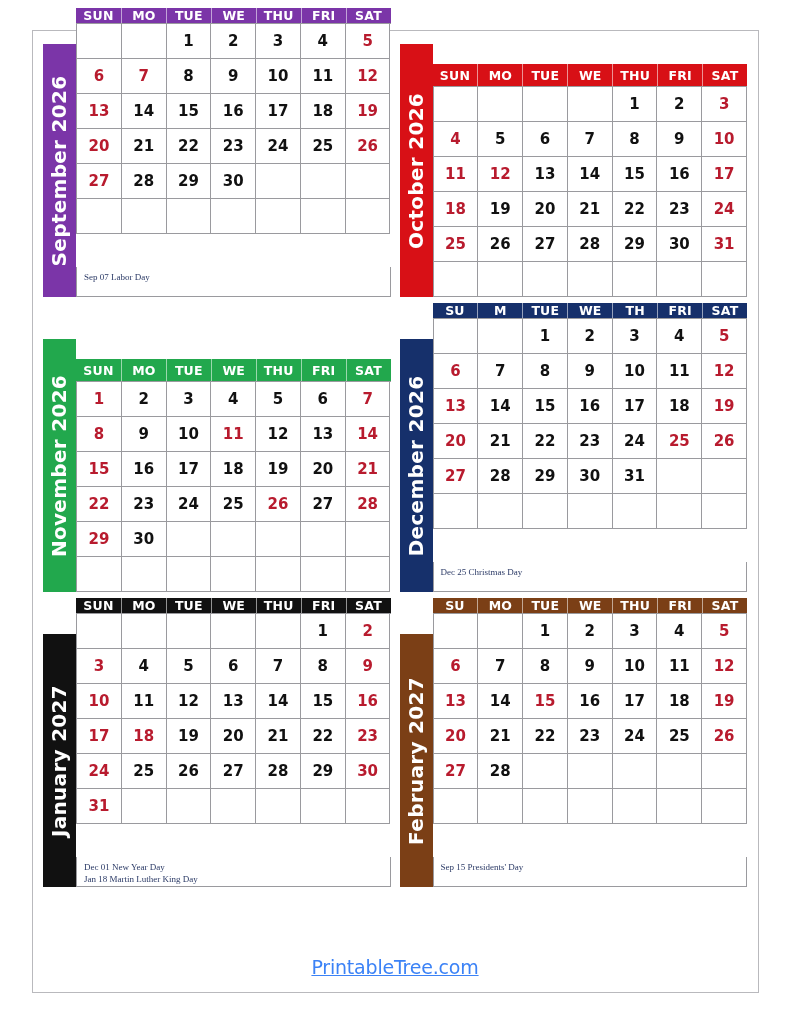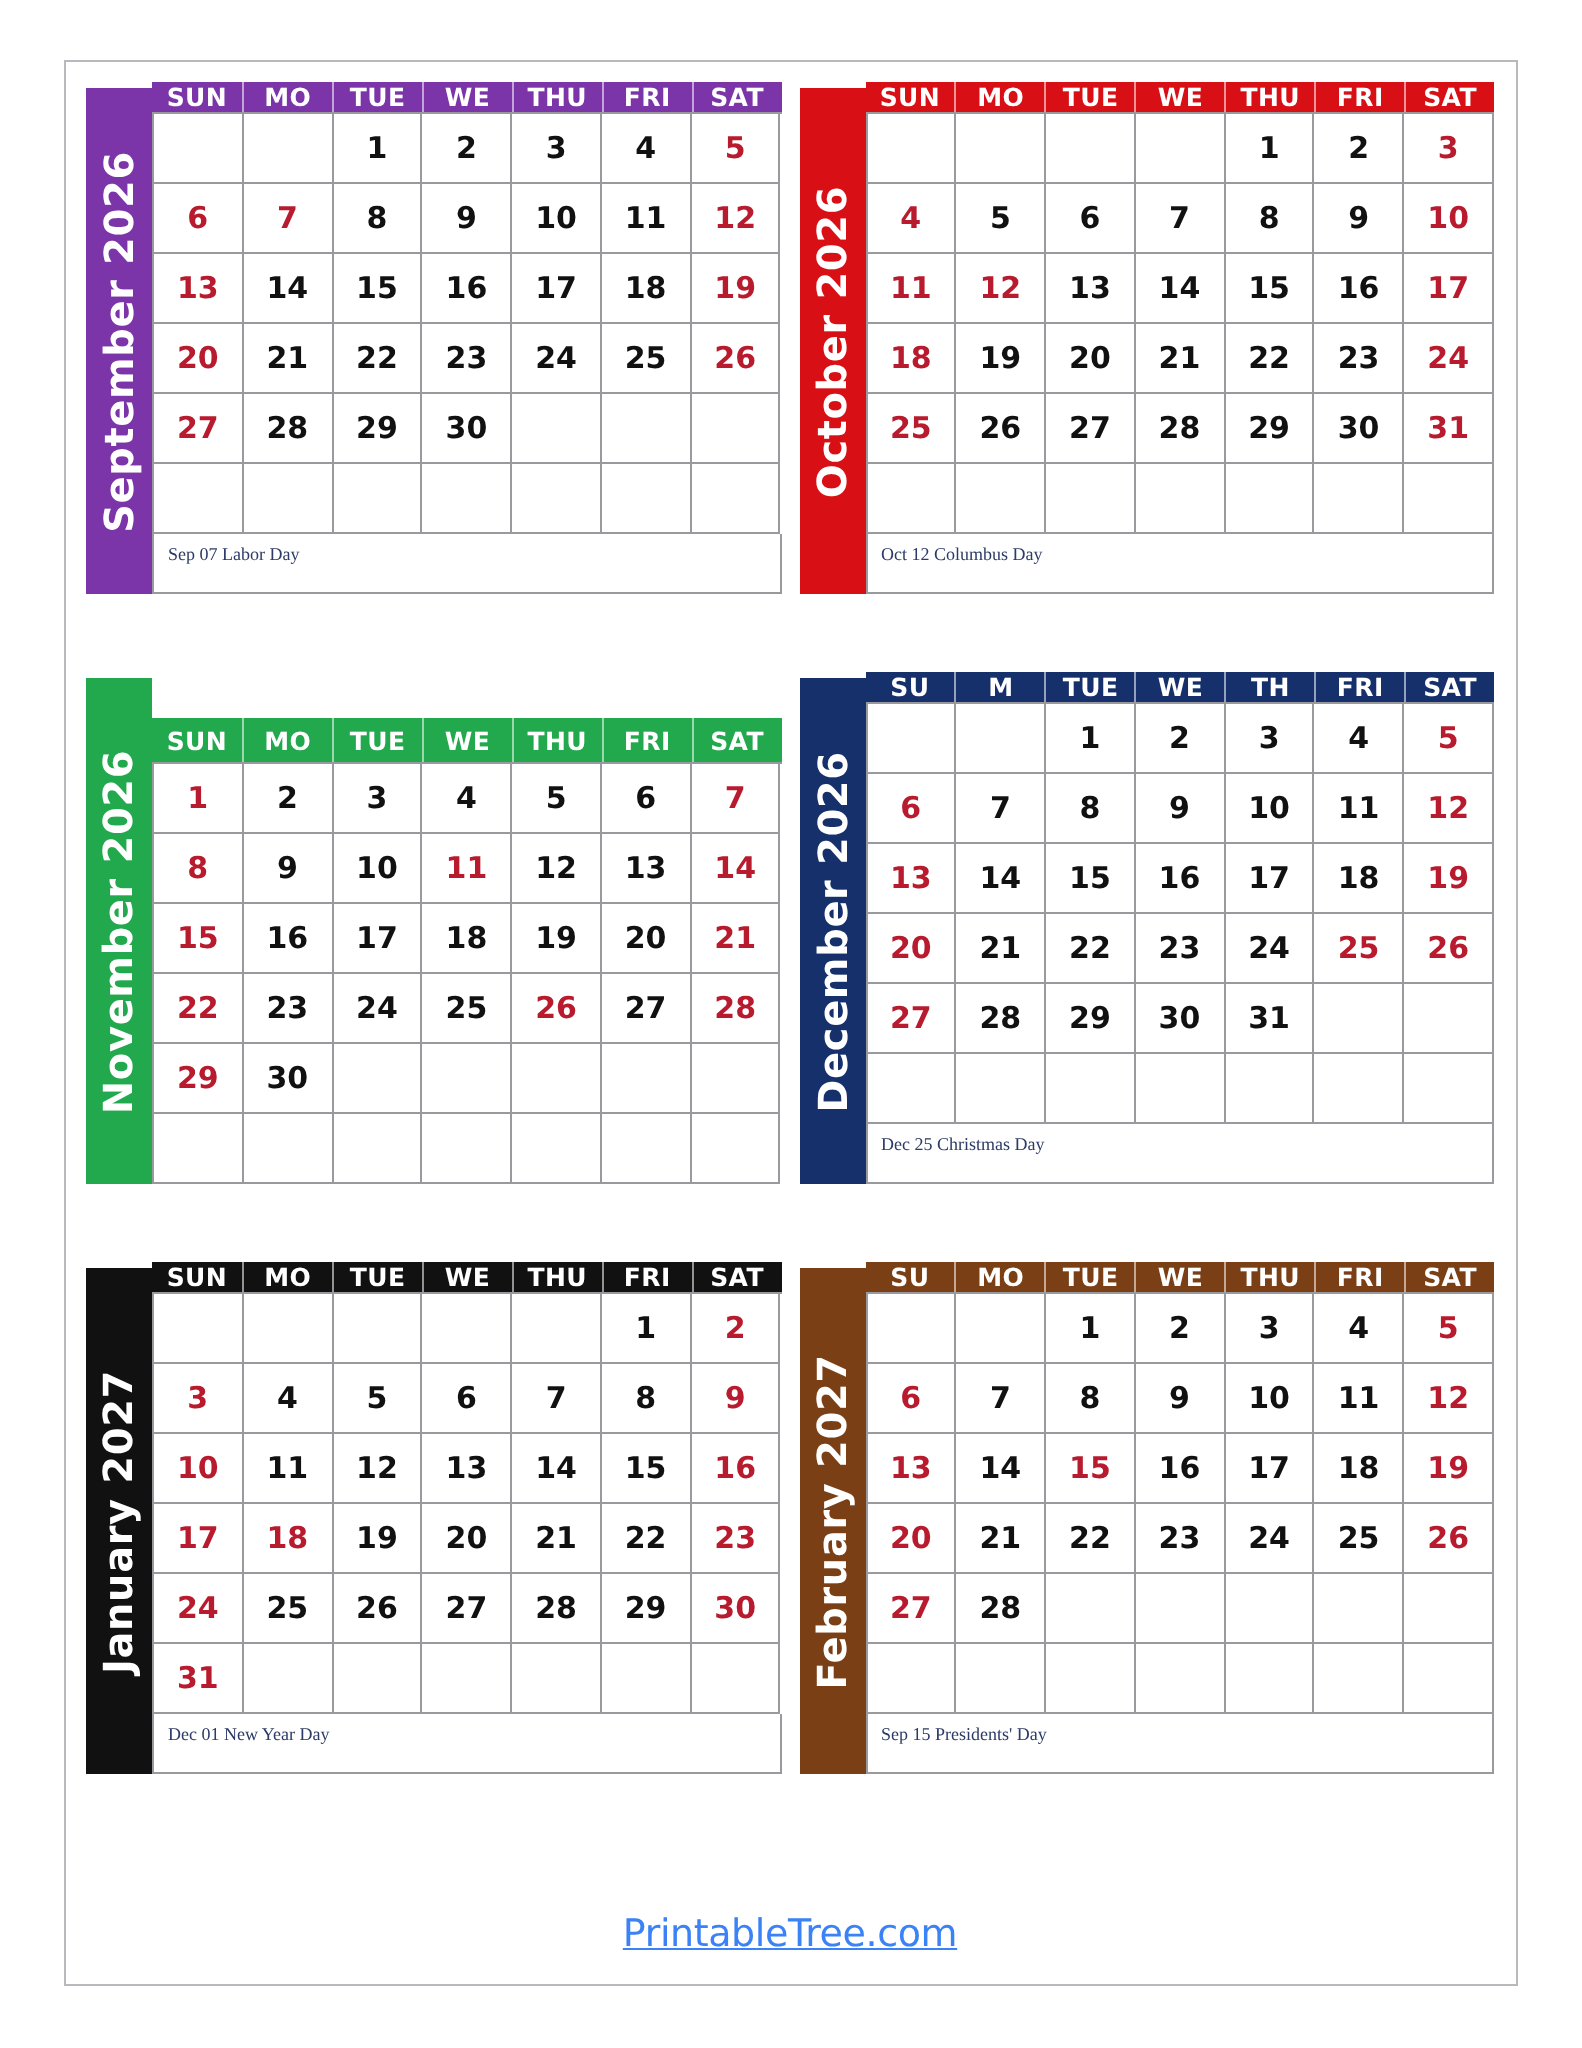--- a/index.html
+++ b/index.html
@@ -100,20 +100,21 @@
   .cell.empty { color: transparent; }
 
   .notes {
     border-left: 1px solid #9a9a9e;
     border-right: 1px solid #9a9a9e;
     border-bottom: 1px solid #9a9a9e;
     background: #ffffff;
     padding: 4px 0 0 7px;
     flex: 1 1 auto;
     min-height: 30px;
+    margin-top: 33px;
   }
   .note {
     color: #2b3a66;
     font-size: 9px;
     line-height: 12px;
     font-family: "Liberation Serif", serif;
     white-space: nowrap;
   }
 
   
@@ -252,23 +253,20 @@
             <div class="cell">30</div>
             <div class="cell red">31</div>
             <div class="cell empty"></div>
             <div class="cell empty"></div>
             <div class="cell empty"></div>
             <div class="cell empty"></div>
             <div class="cell empty"></div>
             <div class="cell empty"></div>
             <div class="cell empty"></div>
           </div>
-          <div class="notes">
-            <div class="note">Oct  12 Columbus Day</div>
-          </div>
         </div>
       </div>
       <div class="month">
         <div class="spine" style="background: rgb(34, 168, 77);">
           <div class="spine-label">November 2026</div>
         </div>
         <div class="mbody">
           <div class="dow-row" style="background: rgb(34, 168, 77);">
             <div class="dow">SUN</div>
             <div class="dow">MO</div>
@@ -440,20 +438,21 @@
             <div class="cell red">31</div>
             <div class="cell empty"></div>
             <div class="cell empty"></div>
             <div class="cell empty"></div>
             <div class="cell empty"></div>
             <div class="cell empty"></div>
             <div class="cell empty"></div>
           </div>
           <div class="notes">
             <div class="note">Dec  01  New Year Day</div>
+            <div class="note">Jan 18  Martin Luther King Day</div>
           </div>
         </div>
       </div>
       <div class="month">
         <div class="spine" style="background: rgb(123, 63, 22);">
           <div class="spine-label">February 2027</div>
         </div>
         <div class="mbody">
           <div class="dow-row" style="background: rgb(123, 63, 22);">
             <div class="dow">SU</div>

